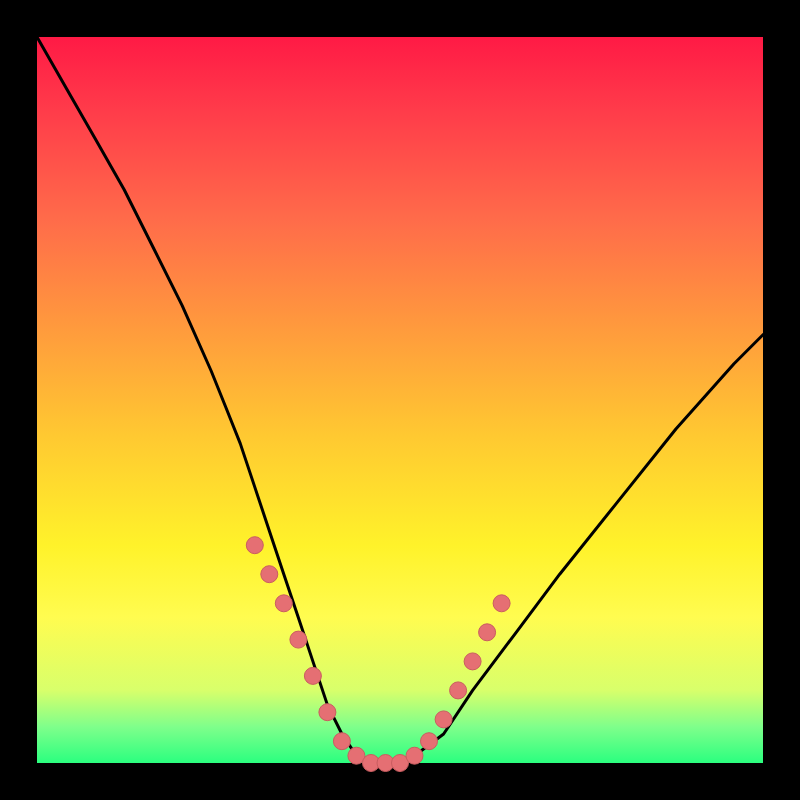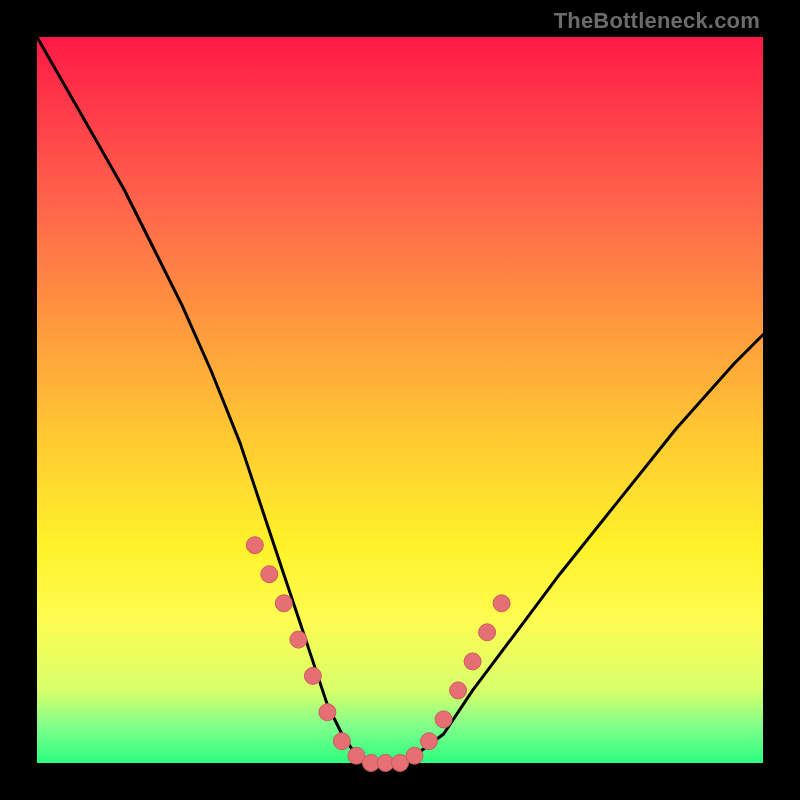--- a/index.html
+++ b/index.html
@@ -51,21 +51,20 @@
     position: absolute;
     top: 0;
     left: 0;
   }
 </style>
 </head>
 <body>
 
 <div class="frame">
   <div class="plot"></div>
-  <div class="watermark">TheBottleneck.com</div>
   <svg class="overlay" width="800" height="800" viewBox="0 0 800 800">
     <g id="curve-group">
         <path d="M37.0 37.0 L66.0 87.8 L95.1 138.6 L124.1 189.5 L153.2 247.5 L182.2 305.6 L211.2 371.0 L225.8 407.3 L240.3 443.6 L254.8 487.1 L269.3 530.7 L283.8 574.2 L298.4 617.8 L312.9 661.4 L327.4 704.9 L341.9 734.0 L356.4 755.7 L371.0 763.0 L385.5 763.0 L400.0 763.0 L414.5 755.7 L443.6 734.0 L472.6 690.4 L516.2 632.3 L559.7 574.2 L617.8 501.6 L675.9 429.0 L734.0 363.7 L763.0 334.7 " fill="none" stroke="#000000" stroke-width="3" stroke-linecap="round" stroke-linejoin="round"></path>
       </g>
     <g id="marker-group">
         <circle cx="254.8" cy="545.2" r="8.5" fill="#e56f73" stroke="#c95d60" stroke-width="1"></circle>
         <circle cx="269.3" cy="574.2" r="8.5" fill="#e56f73" stroke="#c95d60" stroke-width="1"></circle>
         <circle cx="283.8" cy="603.3" r="8.5" fill="#e56f73" stroke="#c95d60" stroke-width="1"></circle>
         <circle cx="298.4" cy="639.6" r="8.5" fill="#e56f73" stroke="#c95d60" stroke-width="1"></circle>
         <circle cx="312.9" cy="675.9" r="8.5" fill="#e56f73" stroke="#c95d60" stroke-width="1"></circle>

